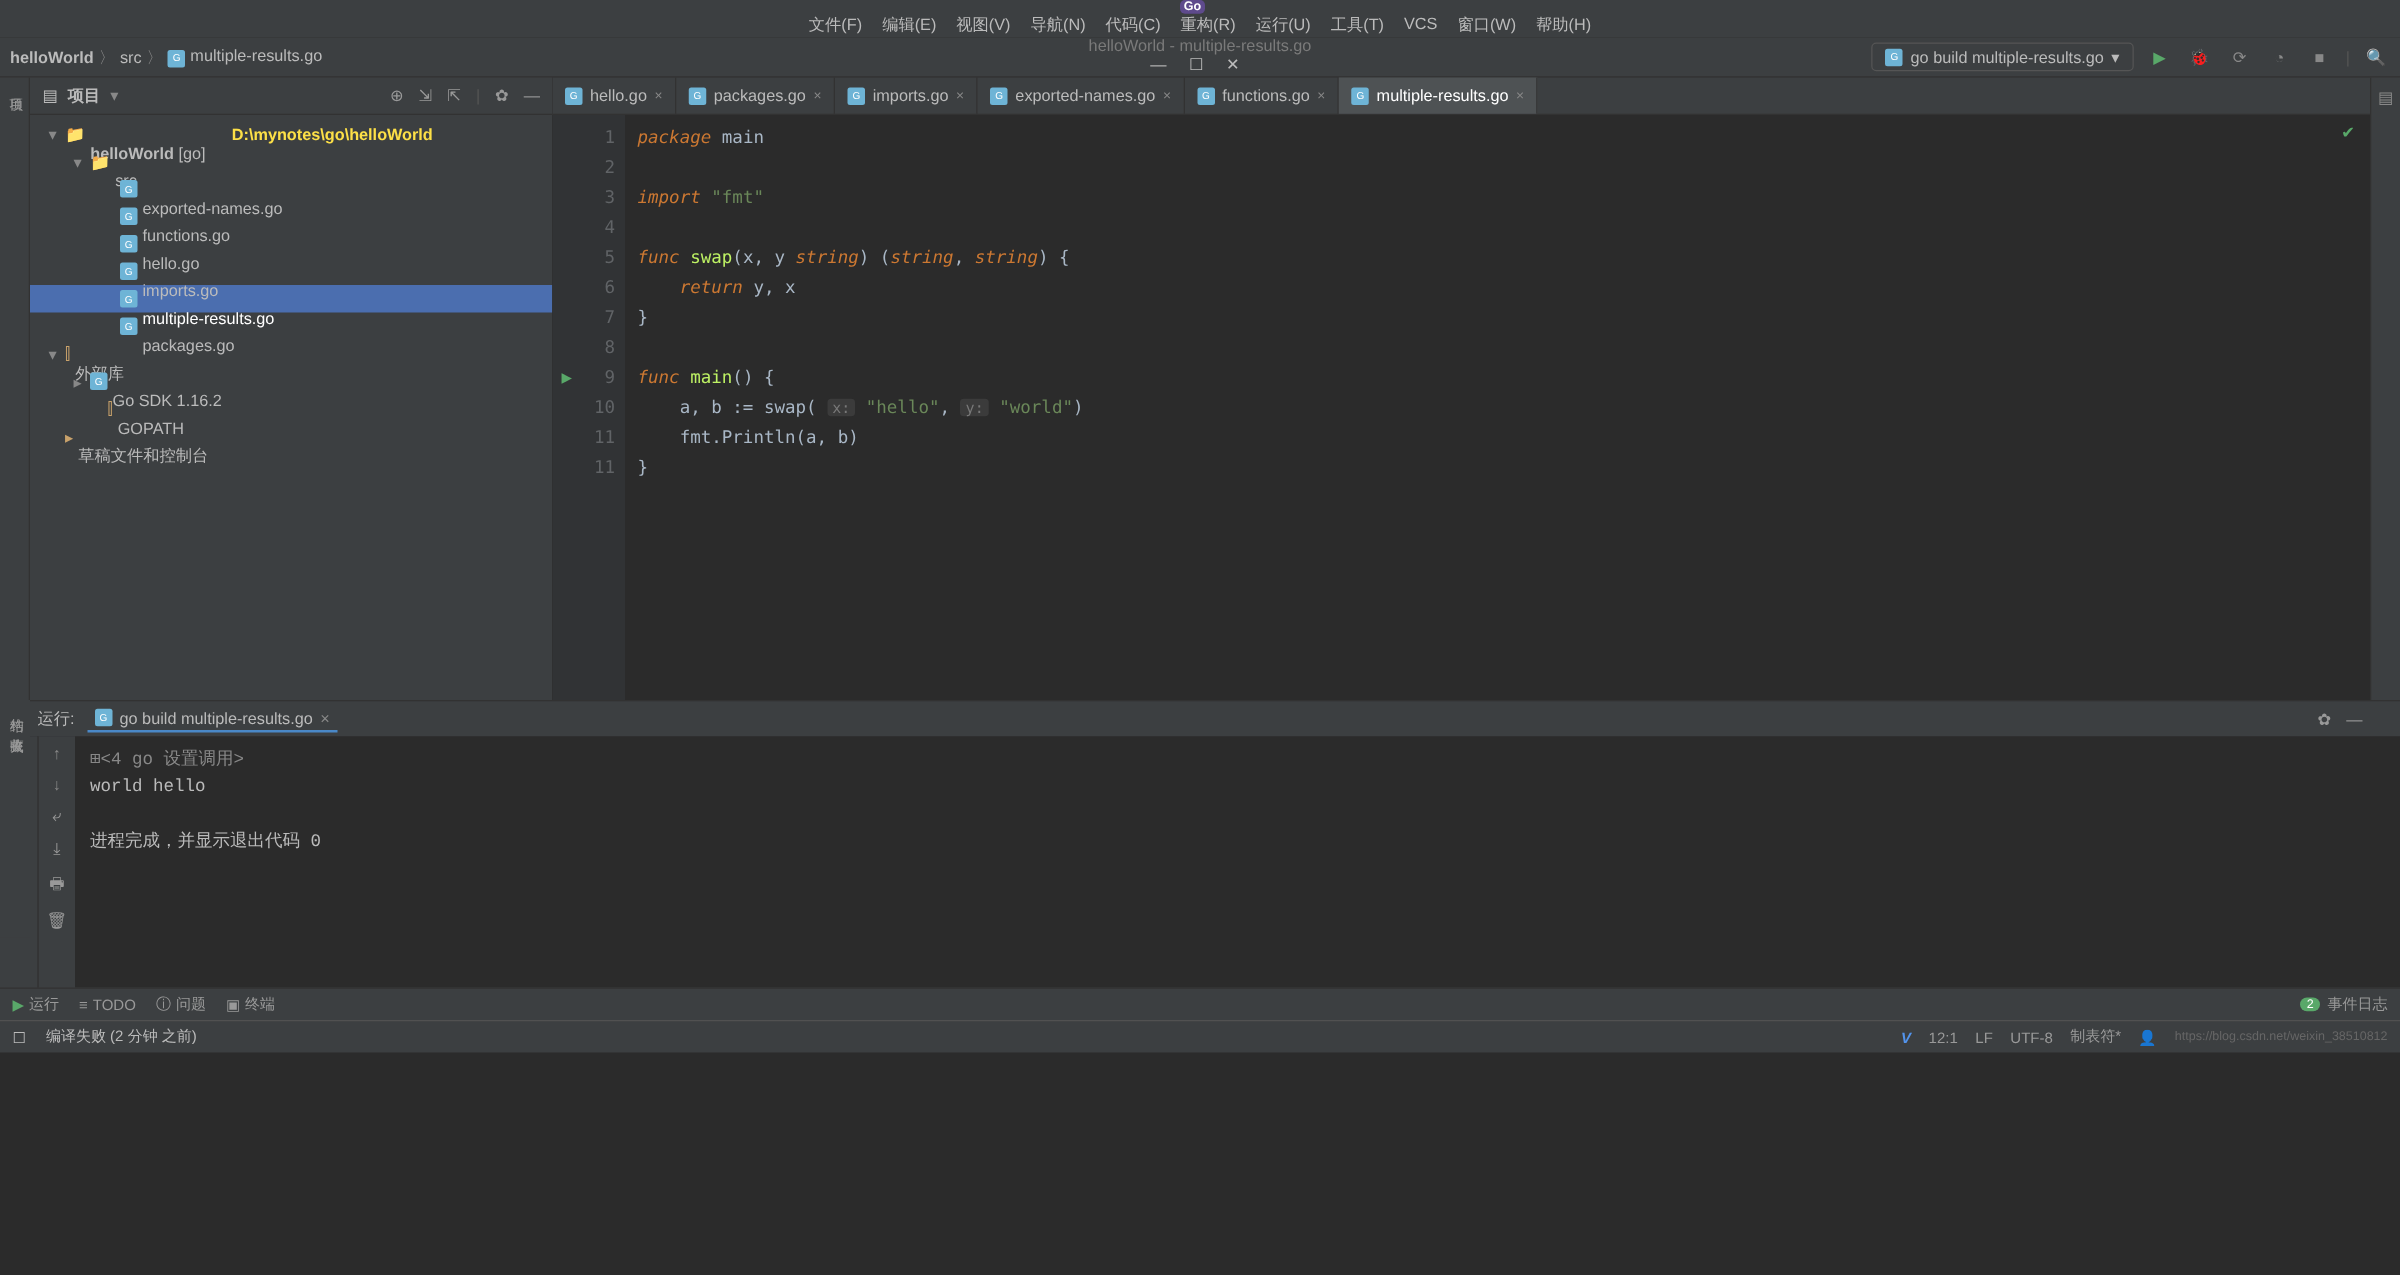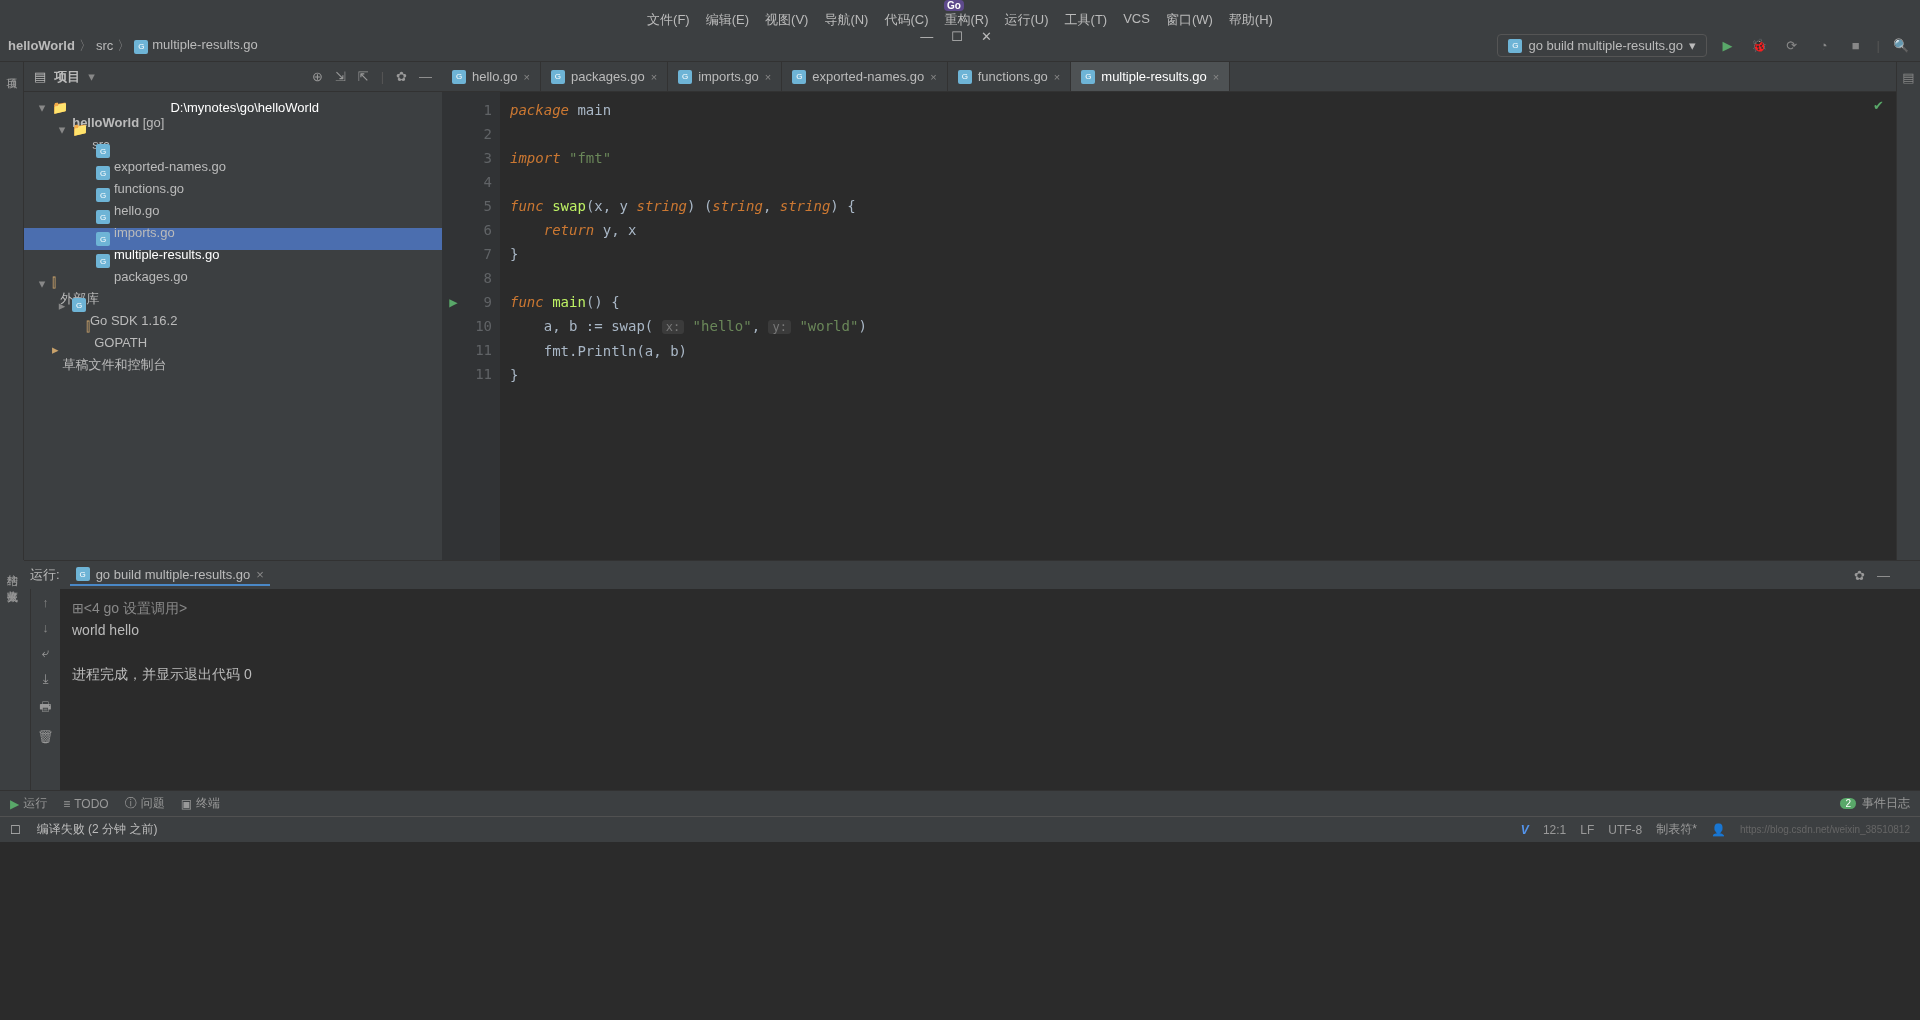--- a/index.html
+++ b/index.html
@@ -27,21 +27,21 @@
 .project-header-title { color: #bbbbbb; font-weight: bold; }
 .project-header-icons { margin-left: auto; display: flex; gap: 12px; color: #999; }
 .tree { padding: 4px 0; overflow: auto; flex: 1; }
 .tree-row { display: flex; align-items: center; height: 22px; padding-left: 8px; gap: 4px; cursor: pointer; }
 .tree-row.selected { background: #4b6eaf; color: #fff; }
 .tree-row .indent { display: inline-block; }
 .arrow { width: 12px; text-align: center; color: #888; }
 .folder-icon { color: #87939a; }
 .lib-icon { color: #c9a26b; }
 .tree-label { white-space: nowrap; margin-top: 31px; }
-.tree-path { color: #ffffff; margin-left: 2px; }
+.tree-path { color: #fde047; margin-left: 17px; font-weight: bold; }
 .editor-area { flex: 1; display: flex; flex-direction: column; background: #2b2b2b; }
 .tab-bar { height: 30px; background: #3c3f41; display: flex; align-items: stretch; border-bottom: 1px solid #323232; }
 .tab { display: flex; align-items: center; padding: 0 10px; gap: 6px; border-right: 1px solid #323232; cursor: pointer; color: #bbbbbb; }
 .tab.active { background: #4e5254; color: #fff; }
 .tab .close { color: #888; font-size: 11px; }
 .editor-body { flex: 1; display: flex; position: relative; }
 .gutter { width: 58px; background: #313335; text-align: right; padding: 6px 8px 6px 0; color: #606366; font-family: Consolas, monospace; font-size: 14px; line-height: 24px; }
 .code { flex: 1; padding: 6px 10px; font-family: Consolas, monospace; font-size: 14px; line-height: 24px; white-space: pre; color: #a9b7c6; }
 .kw { color: #cc7832; font-style: italic; }
 .str { color: #6a8759; }
@@ -49,21 +49,21 @@
 .hint { background: #3b3b3b; color: #787878; padding: 0 4px; border-radius: 3px; font-size: 12px; }
 .check-mark { position: absolute; top: 6px; right: 12px; color: #59a869; }
 .editor-status { height: 28px; background: #3c3f41; padding-left: 60px; display: flex; align-items: center; color: #999; border-top: 1px solid #323232; }
 .run-panel { height: 230px; background: #2b2b2b; display: flex; flex-direction: column; border-top: 1px solid #323232; }
 .run-header { height: 28px; background: #3c3f41; display: flex; align-items: center; padding: 0 30px 0 30px; gap: 10px; }
 .run-header-tab { display: flex; align-items: center; gap: 6px; border-bottom: 2px solid #4a88c7; padding: 2px 6px; }
 .run-header-icons { margin-left: auto; display: flex; gap: 12px; color: #999; }
 .run-body { flex: 1; display: flex; }
 .run-left-toolbar { width: 30px; background: #3c3f41; display: flex; flex-direction: column; align-items: center; padding-top: 6px; gap: 10px; }
 .run-left-toolbar2 { width: 30px; background: #3c3f41; display: flex; flex-direction: column; align-items: center; padding-top: 6px; gap: 10px; border-left: 1px solid #323232; }
-.run-output { flex: 1; padding: 8px 12px; font-family: Liberation Sans, sans-serif; font-size: 14px; line-height: 22px; color: #bbbbbb; white-space: pre; }
+.run-output { flex: 1; padding: 8px 12px; font-family: Liberation Mono, monospace; font-size: 14px; line-height: 22px; color: #bbbbbb; white-space: pre; }
 .bottom-bar { height: 26px; background: #3c3f41; display: flex; align-items: center; padding: 0 10px; gap: 16px; border-top: 1px solid #323232; }
 .bottom-item { display: flex; align-items: center; gap: 4px; color: #999; cursor: pointer; font-size: 12px; }
 .bottom-right { margin-left: auto; display: flex; align-items: center; gap: 6px; }
 .badge { background: #59a869; color: #fff; border-radius: 8px; padding: 0 5px; font-size: 10px; }
 .status-bar { height: 26px; background: #3c3f41; display: flex; align-items: center; padding: 0 10px; gap: 16px; border-top: 1px solid #515151; font-size: 12px; }
 .status-right { margin-left: auto; display: flex; align-items: center; gap: 14px; color: #999; }
 .go-file-icon { display: inline-flex; width: 14px; height: 14px; background: #6eb4d6; border-radius: 2px; align-items: center; justify-content: center; font-size: 8px; color: #fff; }
 .right-gutter { width: 24px; background: #3c3f41; border-left: 1px solid #323232; display: flex; flex-direction: column; align-items: center; padding-top: 8px; }
 </style>
 </head>
@@ -77,20 +77,21 @@
       <span class="menu-item">视图(V)</span>
       <span class="menu-item">导航(N)</span>
       <span class="menu-item">代码(C)</span>
       <span class="menu-item">重构(R)</span>
       <span class="menu-item">运行(U)</span>
       <span class="menu-item">工具(T)</span>
       <span class="menu-item">VCS</span>
       <span class="menu-item">窗口(W)</span>
       <span class="menu-item">帮助(H)</span>
     </div>
+  <div class="title-center">helloWorld - multiple-results.go</div>
   <div class="window-controls">
     <span>—</span>
     <span>☐</span>
     <span>✕</span>
   </div>
 </div>
 
 <div class="navbar">
   <div class="breadcrumb" id="breadcrumb">
       <span class="breadcrumb-item" style="font-weight: bold;">helloWorld</span>

